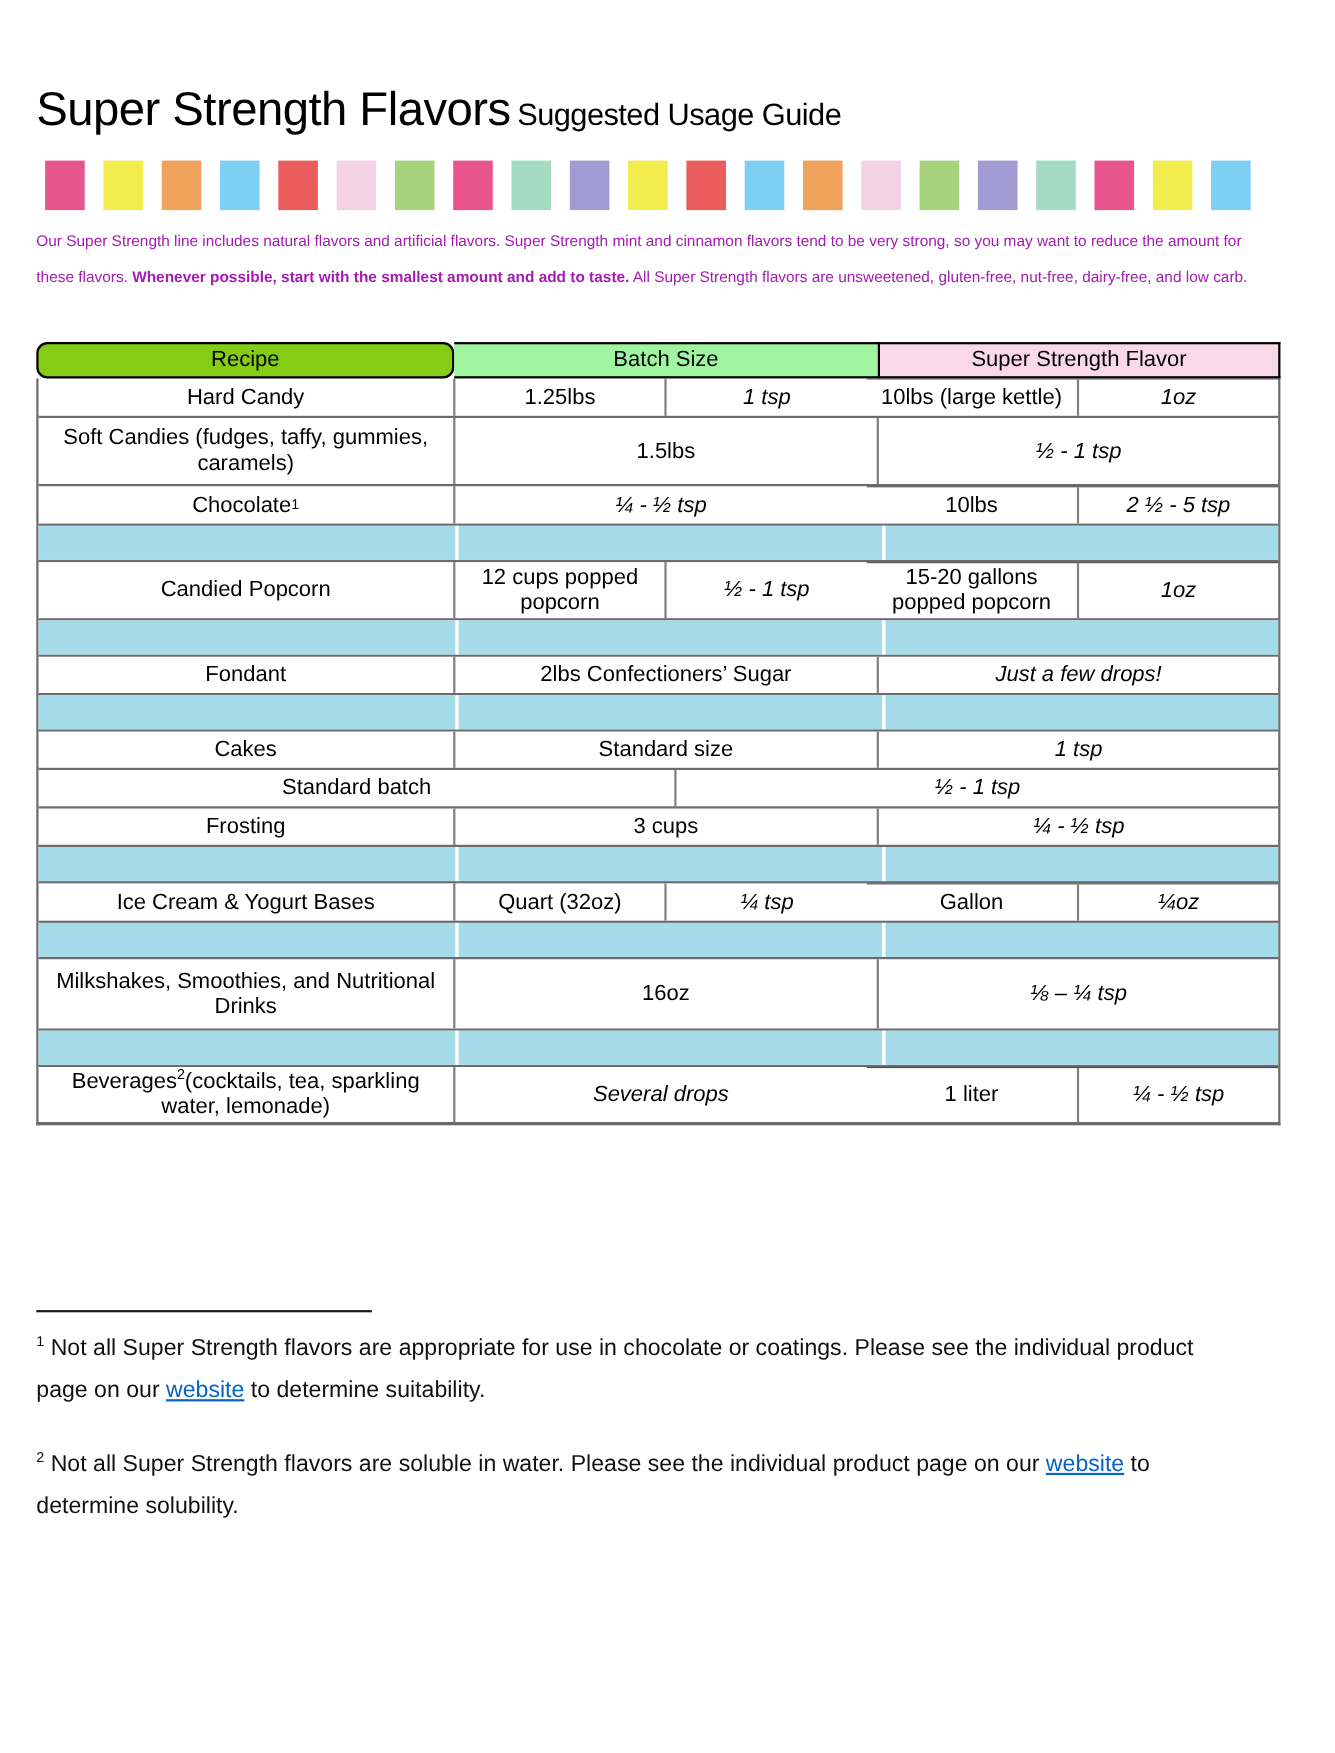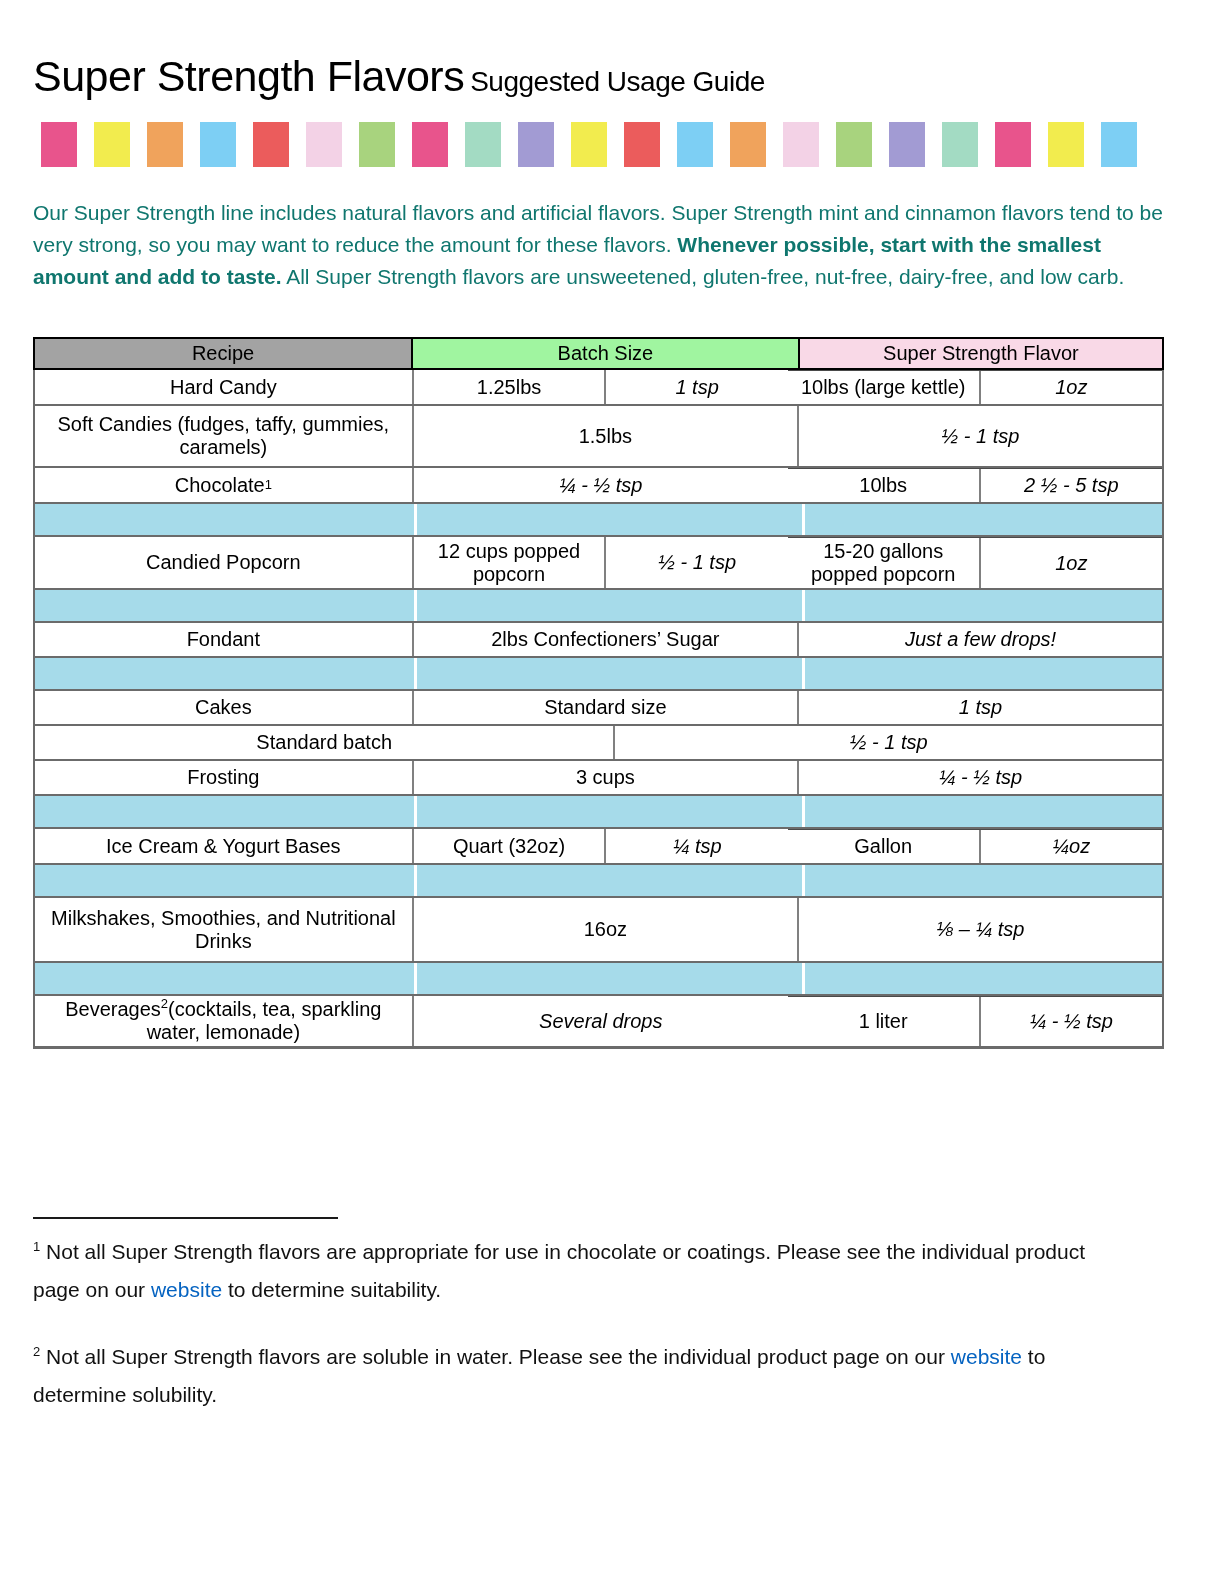--- a/index.html
+++ b/index.html
@@ -7,45 +7,45 @@
   body {
     font-family: "Liberation Sans", sans-serif;
     color: #000;
     width: 1214px;
   }
   .page {
     width: 1214px;
     height: 1594px;
     background: #fff;
     overflow: hidden;
-    padding: 52px 44px 0 33px;
+    padding: 76px 44px 0 33px;
   }
 
   
   .title-line { white-space: nowrap; letter-spacing: -0.5px; }
   .doc-title { font-size: 43px; font-weight: 400; }
   .doc-subtitle { font-size: 28px; font-weight: 400; margin-left: 6px; }
 
   
   .color-bar {
     margin-top: 21px;
     margin-left: 8px;
     display: flex;
     gap: 17px;
     height: 45px;
   }
   .swatch { width: 36px; height: 45px; flex: 0 0 36px; }
 
   
   .intro {
-    margin-top: 30px;
-    font-size: 21px;
+    margin-top: 12px;
+    font-size: 14px;
     line-height: 32px;
     max-width: 1132px;
-    color: #0f766e;
+    color: #a21caf;
   }
   .intro strong { font-weight: 700; }
 
   
   .utable { margin-top: 44px; width: 1131px; font-size: 20px; }
   .thead { display: flex; }
   .th {
     border: 2.5px solid #000;
     height: 33px;
     display: flex; align-items: center; justify-content: center;
@@ -104,21 +104,21 @@
     border-top: 2.5px solid #1a1a1a;
     margin-bottom: 14px;
   }
   .footnote {
     font-size: 21px;
     line-height: 38px;
     max-width: 1078px;
     color: #111;
   }
   .footnote + .footnote { margin-top: 29px; }
-  .footnote a { cursor: pointer; text-align: center; }
+  .footnote a { text-decoration: underline; cursor: pointer; text-align: center; }
 </style>
 </head>
 <body>
 
 <div class="page">
 
   <div class="title-line">
     <span class="doc-title">Super Strength Flavors</span><span class="doc-subtitle">Suggested Usage Guide</span>
   </div>
 
@@ -143,21 +143,21 @@
       <div class="swatch" style="background-color: rgb(163, 219, 195);"></div>
       <div class="swatch" style="background-color: rgb(232, 84, 140);"></div>
       <div class="swatch" style="background-color: rgb(242, 236, 78);"></div>
       <div class="swatch" style="background-color: rgb(125, 207, 244);"></div>
     </div>
 
   <p class="intro"><span>Our Super Strength line includes natural flavors and artificial flavors. Super Strength mint and cinnamon flavors tend to be very strong, so you may want to reduce the amount for these flavors. </span><strong>Whenever possible, start with the smallest amount and add to taste.</strong><span> All Super Strength flavors are unsweetened, gluten-free, nut-free, dairy-free, and low carb.</span></p>
 
   <div class="utable">
     <div class="thead">
-      <div class="th th1" style="background-color: #a3a3a3;">Recipe</div>
+      <div class="th th1" style="background-color: #84cc16; border-radius: 10px;">Recipe</div>
       <div class="th th2" style="background-color: rgb(160, 245, 160);">Batch Size</div>
       <div class="th th3" style="background-color: rgb(249, 217, 231);">Super Strength Flavor</div>
     </div>
 
     <div class="tbody">
 
       <div class="group">
         <div class="rcell">
             <span>Hard Candy</span>
           </div>

